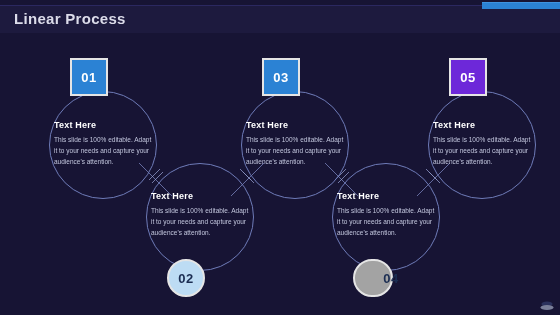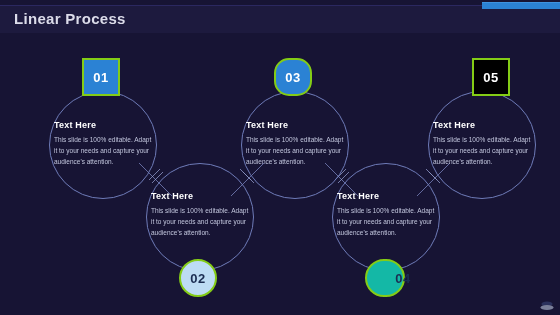--- a/index.html
+++ b/index.html
@@ -70,25 +70,25 @@
     border: 1px solid #6e7bb8;
     border-radius: 50%;
     box-sizing: border-box;
     background: transparent;
   }
   .node.top .circle { top: 33px; }
   .node.bottom .circle { top: 8px; }
 
   .numbox {
     position: absolute;
-    left: 38px;
+    left: 26px;
     width: 38px;
     height: 38px;
     box-sizing: border-box;
-    border: 2px solid #84cc16;
+    border: 2px solid #e5e5e5;
     display: flex;
     align-items: center;
     justify-content: center;
     font-size: 13px;
     font-weight: 700;
     letter-spacing: 0.5px;
   }
   .node.top .numbox {
     top: 0;
     background: #2b82d4;
@@ -173,39 +173,39 @@
     <div class="circle" style="border-color: rgb(110, 123, 184);"></div>
     <div class="numbox" style="background: rgb(189, 220, 244); color: rgb(27, 45, 82);">02</div>
     <div class="content">
       <div class="head">Text Here</div>
       <div class="body">This slide is 100% editable. Adapt it to your needs and capture your audience's attention.</div>
     </div>
   </div>
 
   <div class="node top" style="left:236px; top:58px;">
     <div class="circle" style="border-color: rgb(110, 123, 184);"></div>
-    <div class="numbox" style="background: rgb(43, 130, 212); color: rgb(255, 255, 255); border-radius: 15px;">03</div>
+    <div class="numbox" style="background: rgb(43, 130, 212); color: rgb(255, 255, 255);">03</div>
     <div class="content">
       <div class="head">Text Here</div>
       <div class="body">This slide is 100% editable. Adapt it to your needs and capture your audience's attention.</div>
     </div>
   </div>
 
   <div class="node bottom" style="left:327px; top:155px;">
     <div class="circle" style="border-color: rgb(110, 123, 184);"></div>
-    <div class="numbox" style="background: #14b8a6; color: rgb(27, 45, 82); padding-left: 36px;">04</div>
+    <div class="numbox" style="background: #a3a3a3; color: rgb(27, 45, 82); padding-left: 36px;">04</div>
     <div class="content">
       <div class="head">Text Here</div>
       <div class="body">This slide is 100% editable. Adapt it to your needs and capture your audience's attention.</div>
     </div>
   </div>
 
   <div class="node top" style="left:423px; top:58px;">
     <div class="circle" style="border-color: rgb(110, 123, 184);"></div>
-    <div class="numbox" style="background: #000000; color: rgb(255, 255, 255); margin-left: 11px;">05</div>
+    <div class="numbox" style="background: #6d28d9; color: rgb(255, 255, 255);">05</div>
     <div class="content">
       <div class="head">Text Here</div>
       <div class="body">This slide is 100% editable. Adapt it to your needs and capture your audience's attention.</div>
     </div>
   </div>
 
   <svg id="watermark" viewBox="0 0 32 22" xmlns="http://www.w3.org/2000/svg">
     <ellipse cx="16" cy="8" rx="11" ry="5" fill="#3c4a7e"></ellipse>
     <ellipse cx="16" cy="15" rx="13" ry="5" fill="#c9d6ea"></ellipse>
   </svg>

